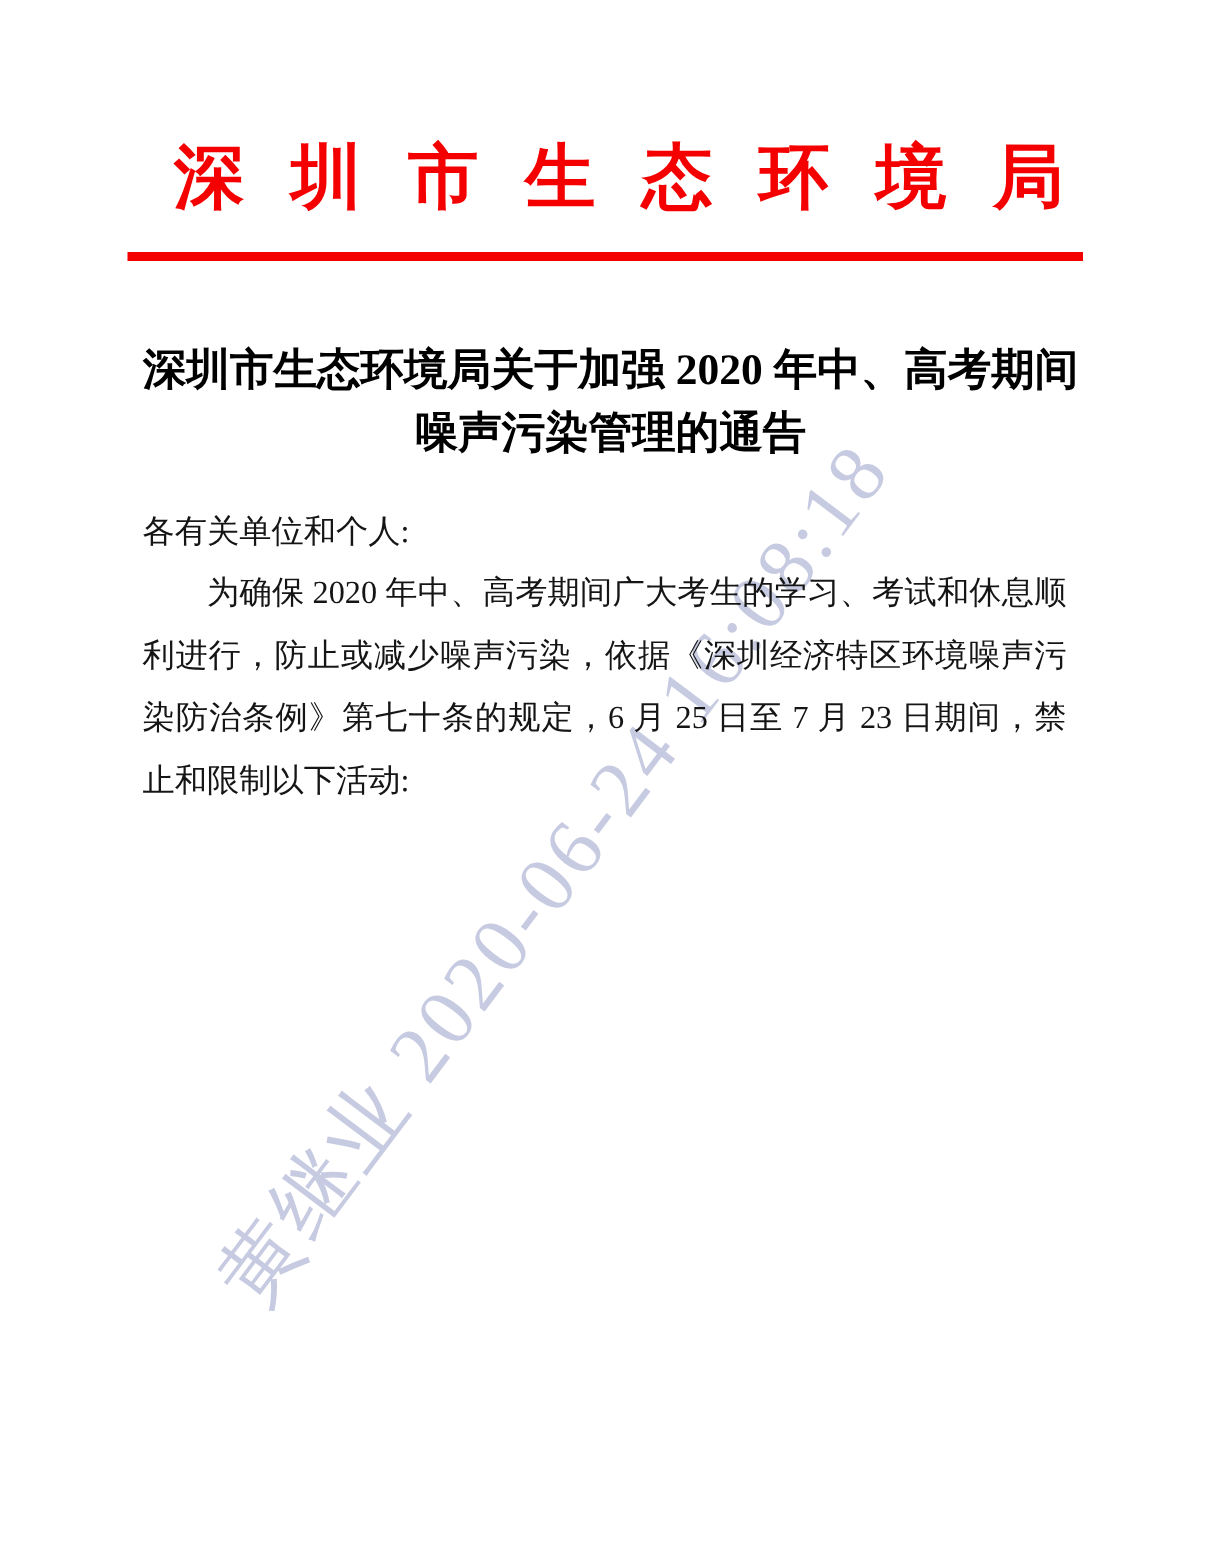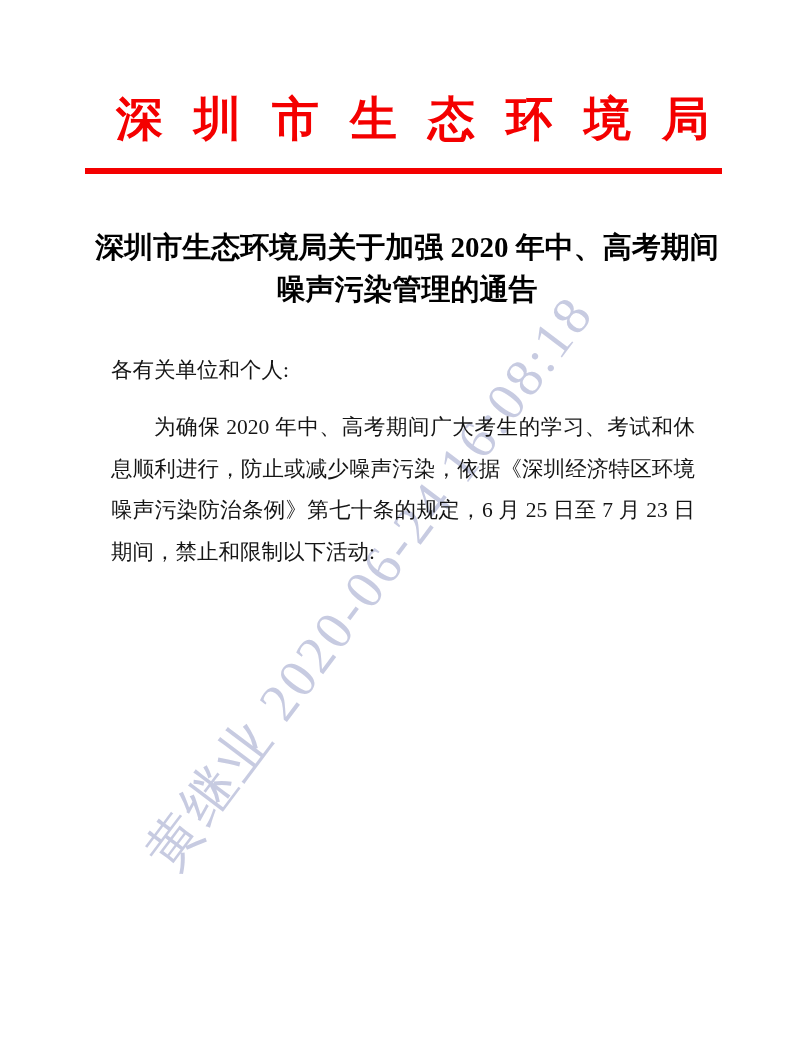--- a/index.html
+++ b/index.html
@@ -81,21 +81,21 @@
     position: absolute;
     top: 334px;
     left: 95px;
     width: 616px;
     font-size: 21.5px;
     line-height: 41.4px;
     color: var(--body-text);
     text-align: justify;
     z-index: 1;
   }
-  .body-text p { margin: 16px; }
+  .body-text p { margin: 0; }
   .para { text-indent: 2em; }
 </style>
 </head>
 <body>
 
 <div class="page">
 
   <div class="watermark">黄继业 2020-06-24 16:08:18</div>
 
   <header class="letterhead">

